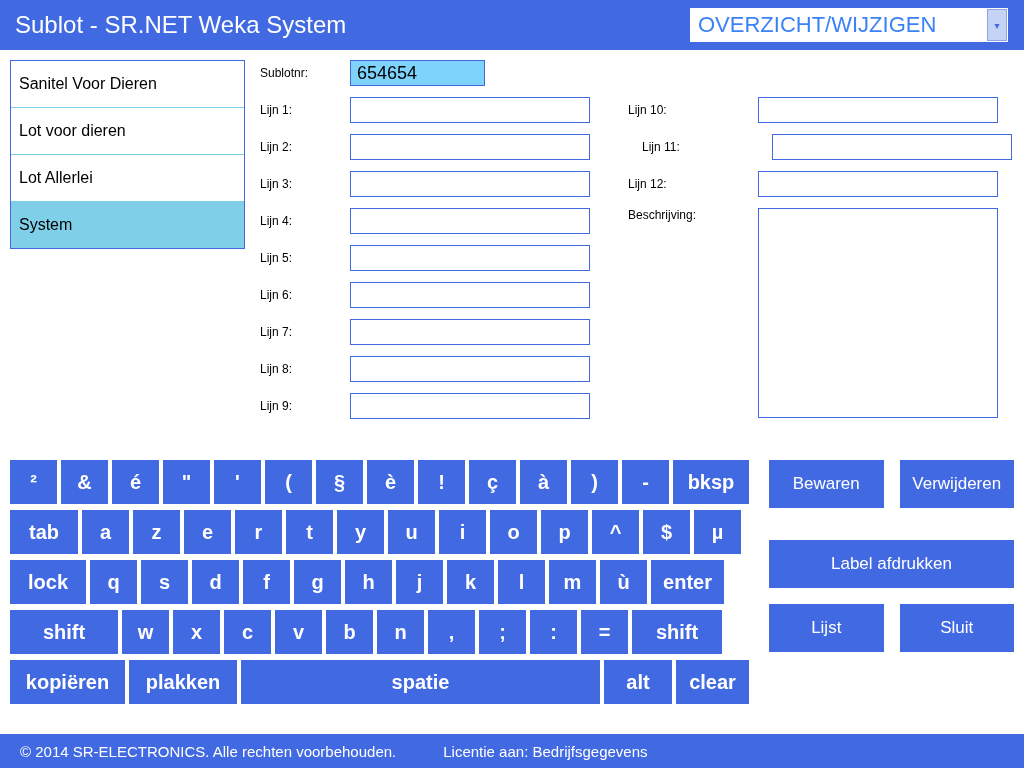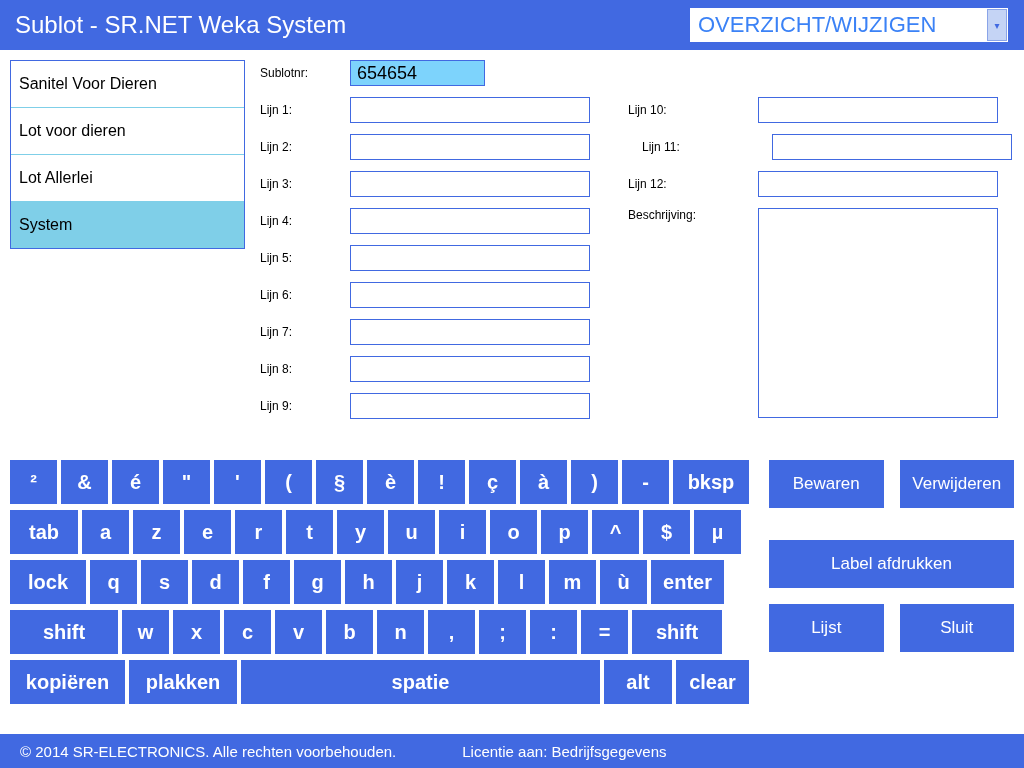--- a/index.html
+++ b/index.html
@@ -38,21 +38,21 @@
   .key.w2 { width: 73px; }
   .key.w225 { width: 108px; }
   .key.w25 { width: 115px; }
   .key.wspace { flex: 1; }
   .key.wshift2 { width: 90px; }
   
   .action-buttons { flex: 1; display: grid; grid-template-columns: 1fr 1fr; gap: 16px; align-content: start; }
   .action-btn { background: #4169e1; color: #fff; font-size: 17px; height: 48px; border: none; cursor: pointer; display:flex; align-items:center; justify-content:center; }
   .action-btn.full { grid-column: 1 / 3; }
   
-  .footer { position: absolute; bottom: 0; left: 0; right: 0; height: 34px; background: #4169e1; color: #fff; display: flex; align-items: center; padding: 0 20px; font-size: 15px; gap: 66px; }
+  .footer { position: absolute; bottom: 0; left: 0; right: 0; height: 34px; background: #4169e1; color: #fff; display: flex; align-items: center; padding: 0 20px; font-size: 15px; gap: 47px; }
 </style>
 </head>
 <body>
 
 <div class="header">
   <div class="header-title">Sublot - SR.NET Weka System</div>
   <div class="select-wrap">
     <input class="header-select" readonly="" value="OVERZICHT/WIJZIGEN" style="">
     <div class="select-arrow">▾</div>
   </div>

